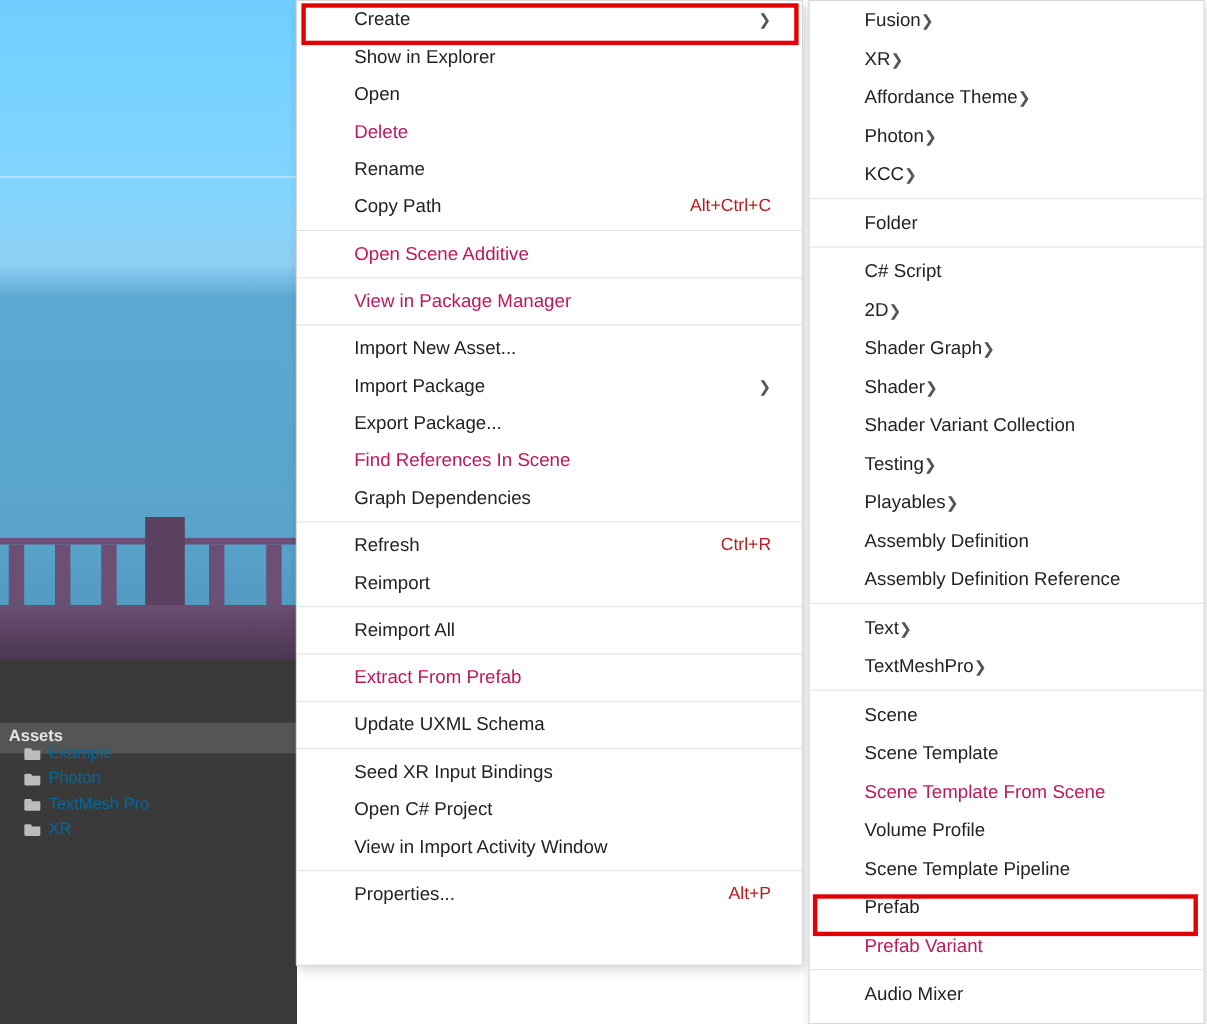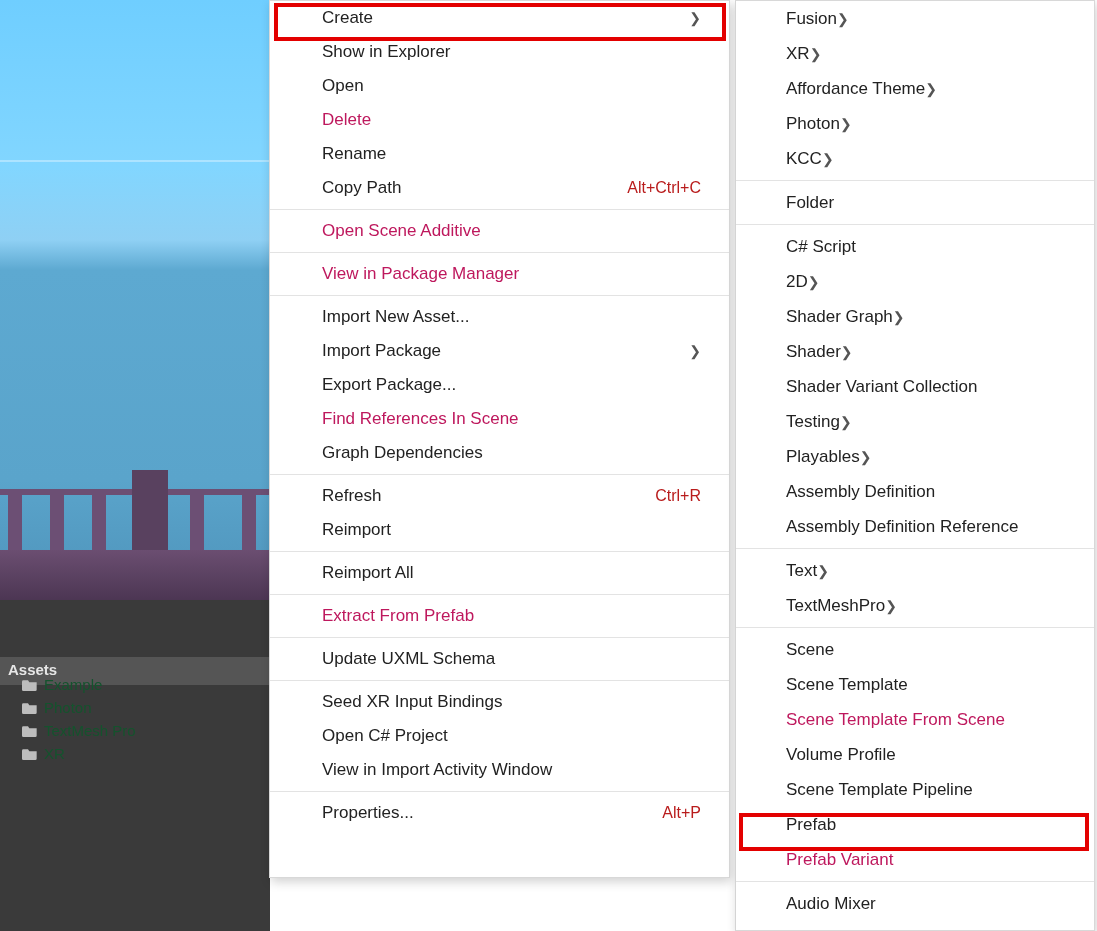--- a/index.html
+++ b/index.html
@@ -46,21 +46,21 @@
     position:absolute; left:0; top:600px; width:270px; height:331px;
     background:#3a3a3a;
   }
   .panel-header{
     position:absolute; left:0; top:645px; width:270px; height:28px;
     background:#555; color:#e6e6e6;
     padding:4px 8px; font-size:15px; font-weight:600;margin-top:12px;
   }
   .assets-list{
     position:absolute; left:0; top:673px; width:270px;
-    color:#14532d; font-size:15px;
+    color:#0369a1; font-size:15px;
   }
   .asset-row{
     display:flex; align-items:center; gap:6px;
     padding:3px 8px 3px 22px;
   }
   .asset-row .folder-icon svg{ width:16px; height:14px; display:block;}
   .asset-row .folder-icon path{ fill:#bdbdbd;}
 
   
   .menu {

